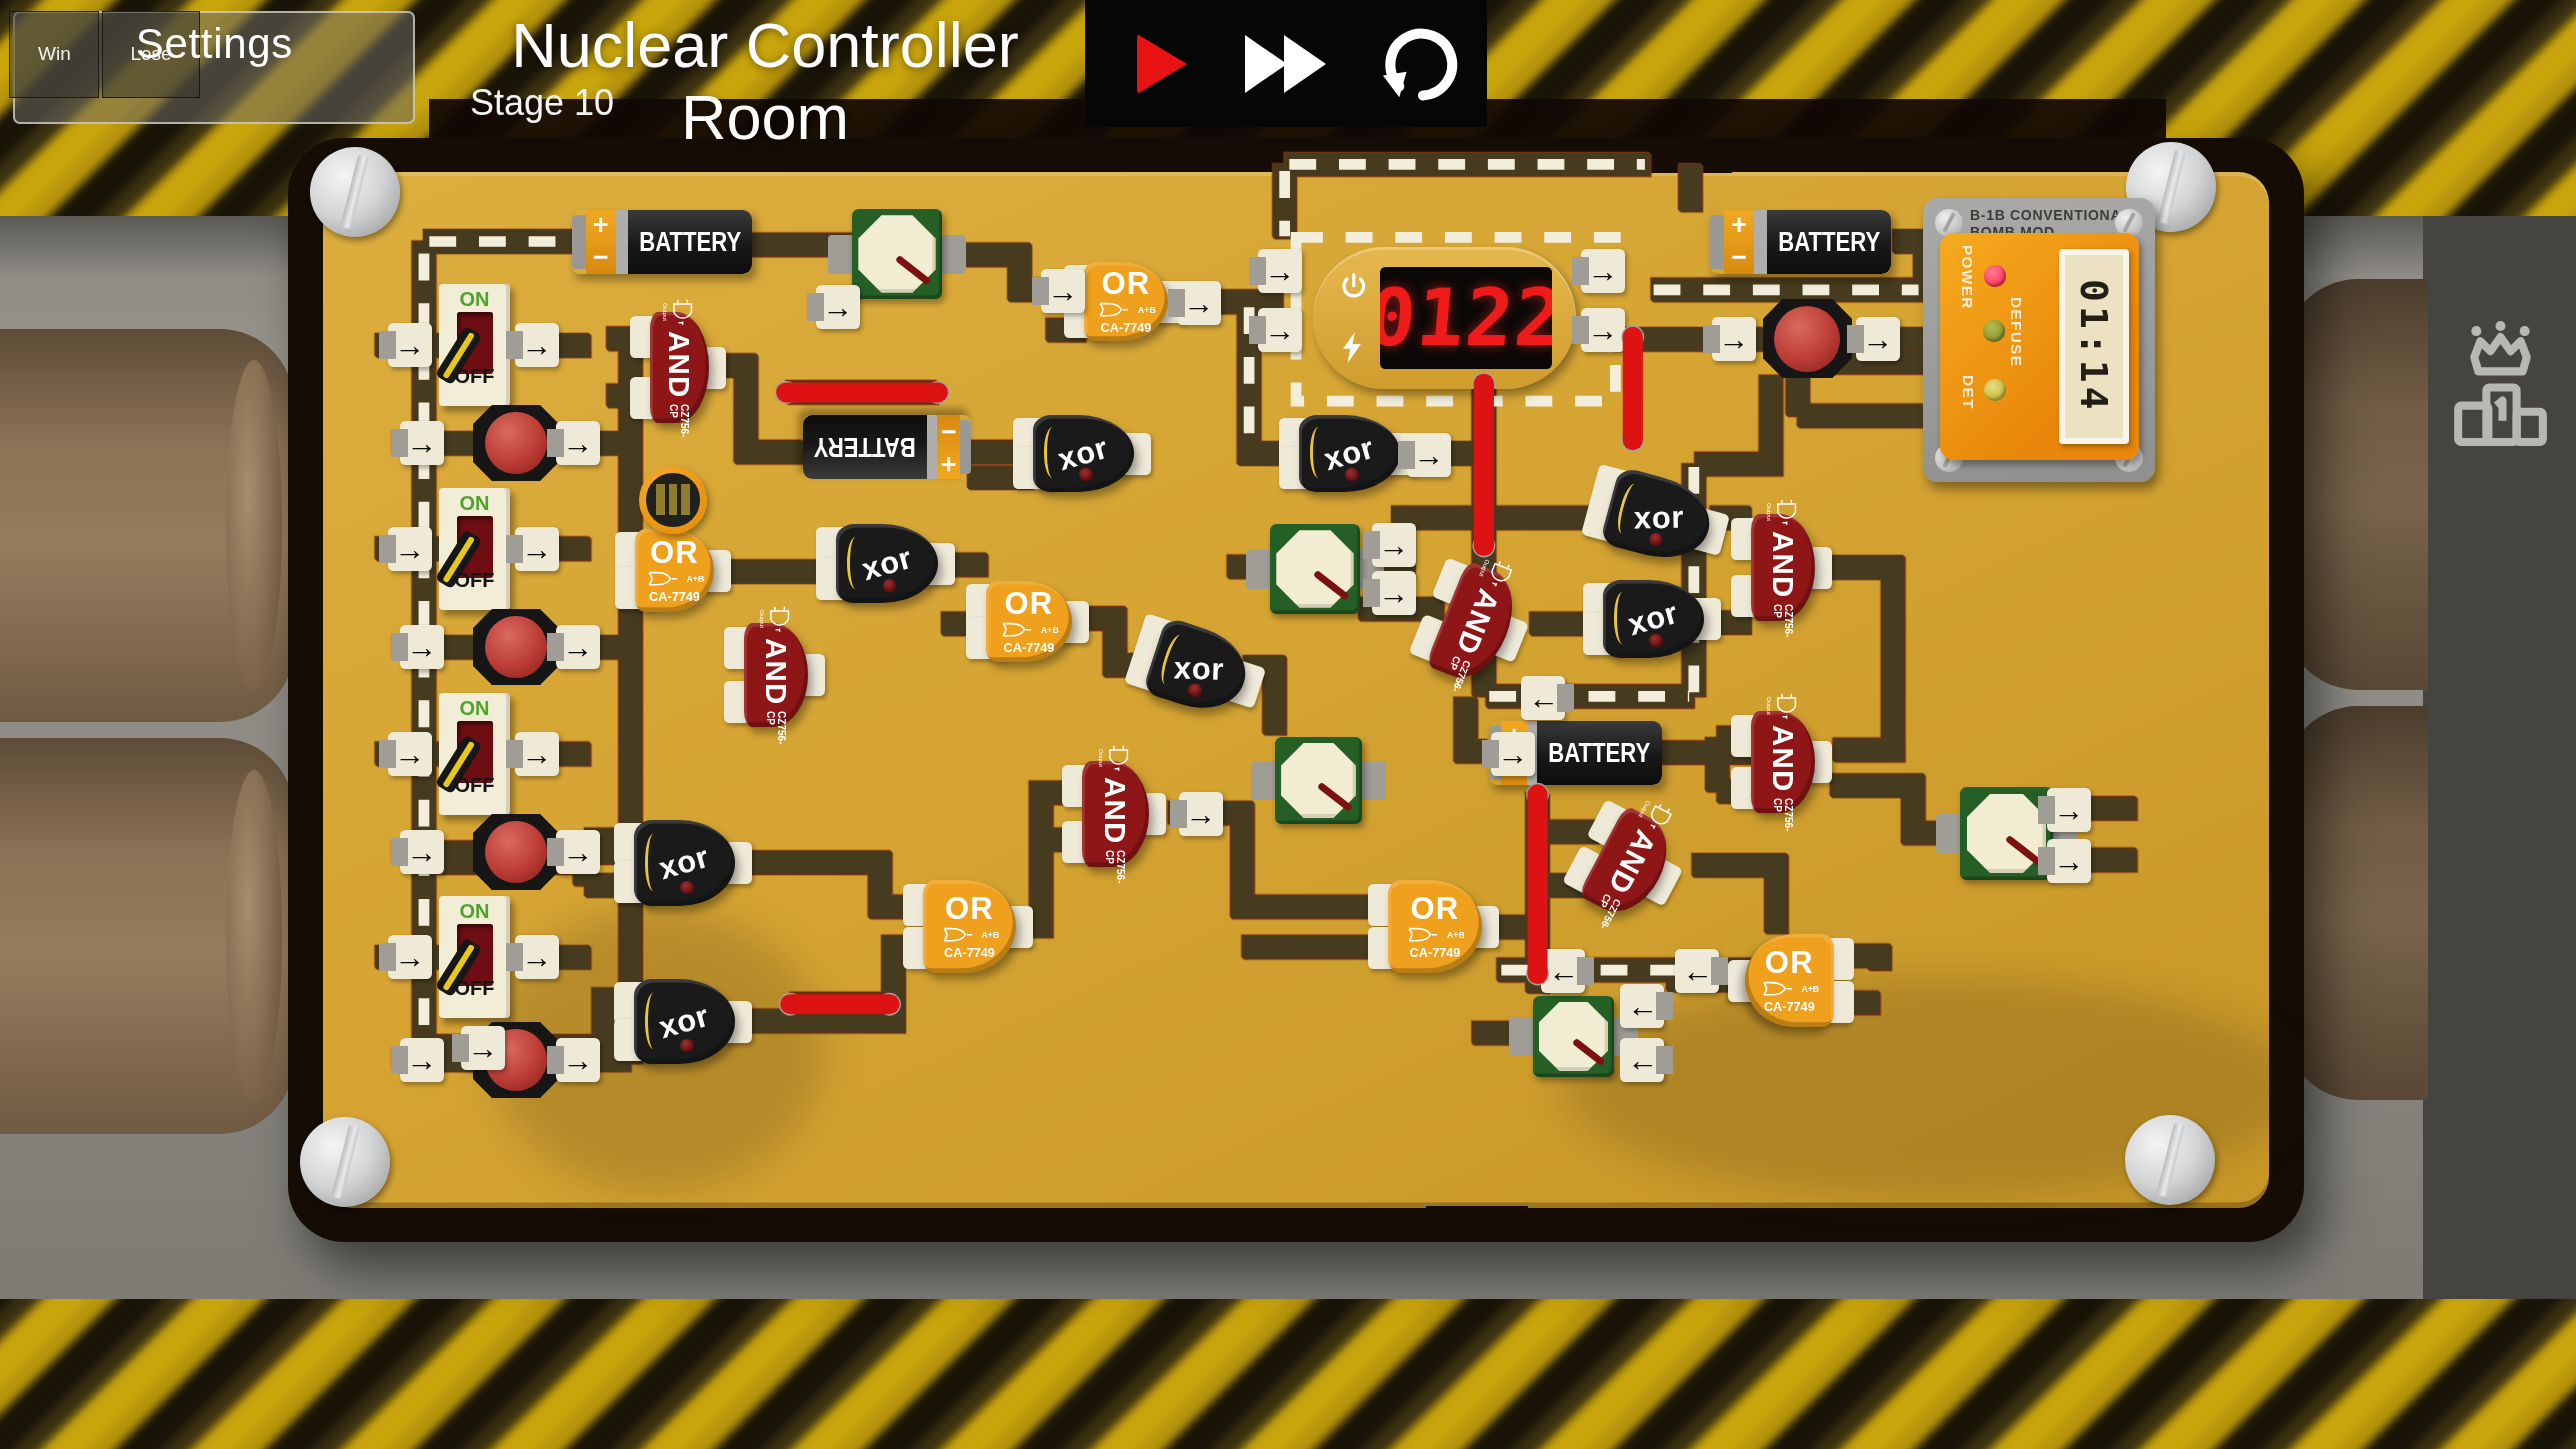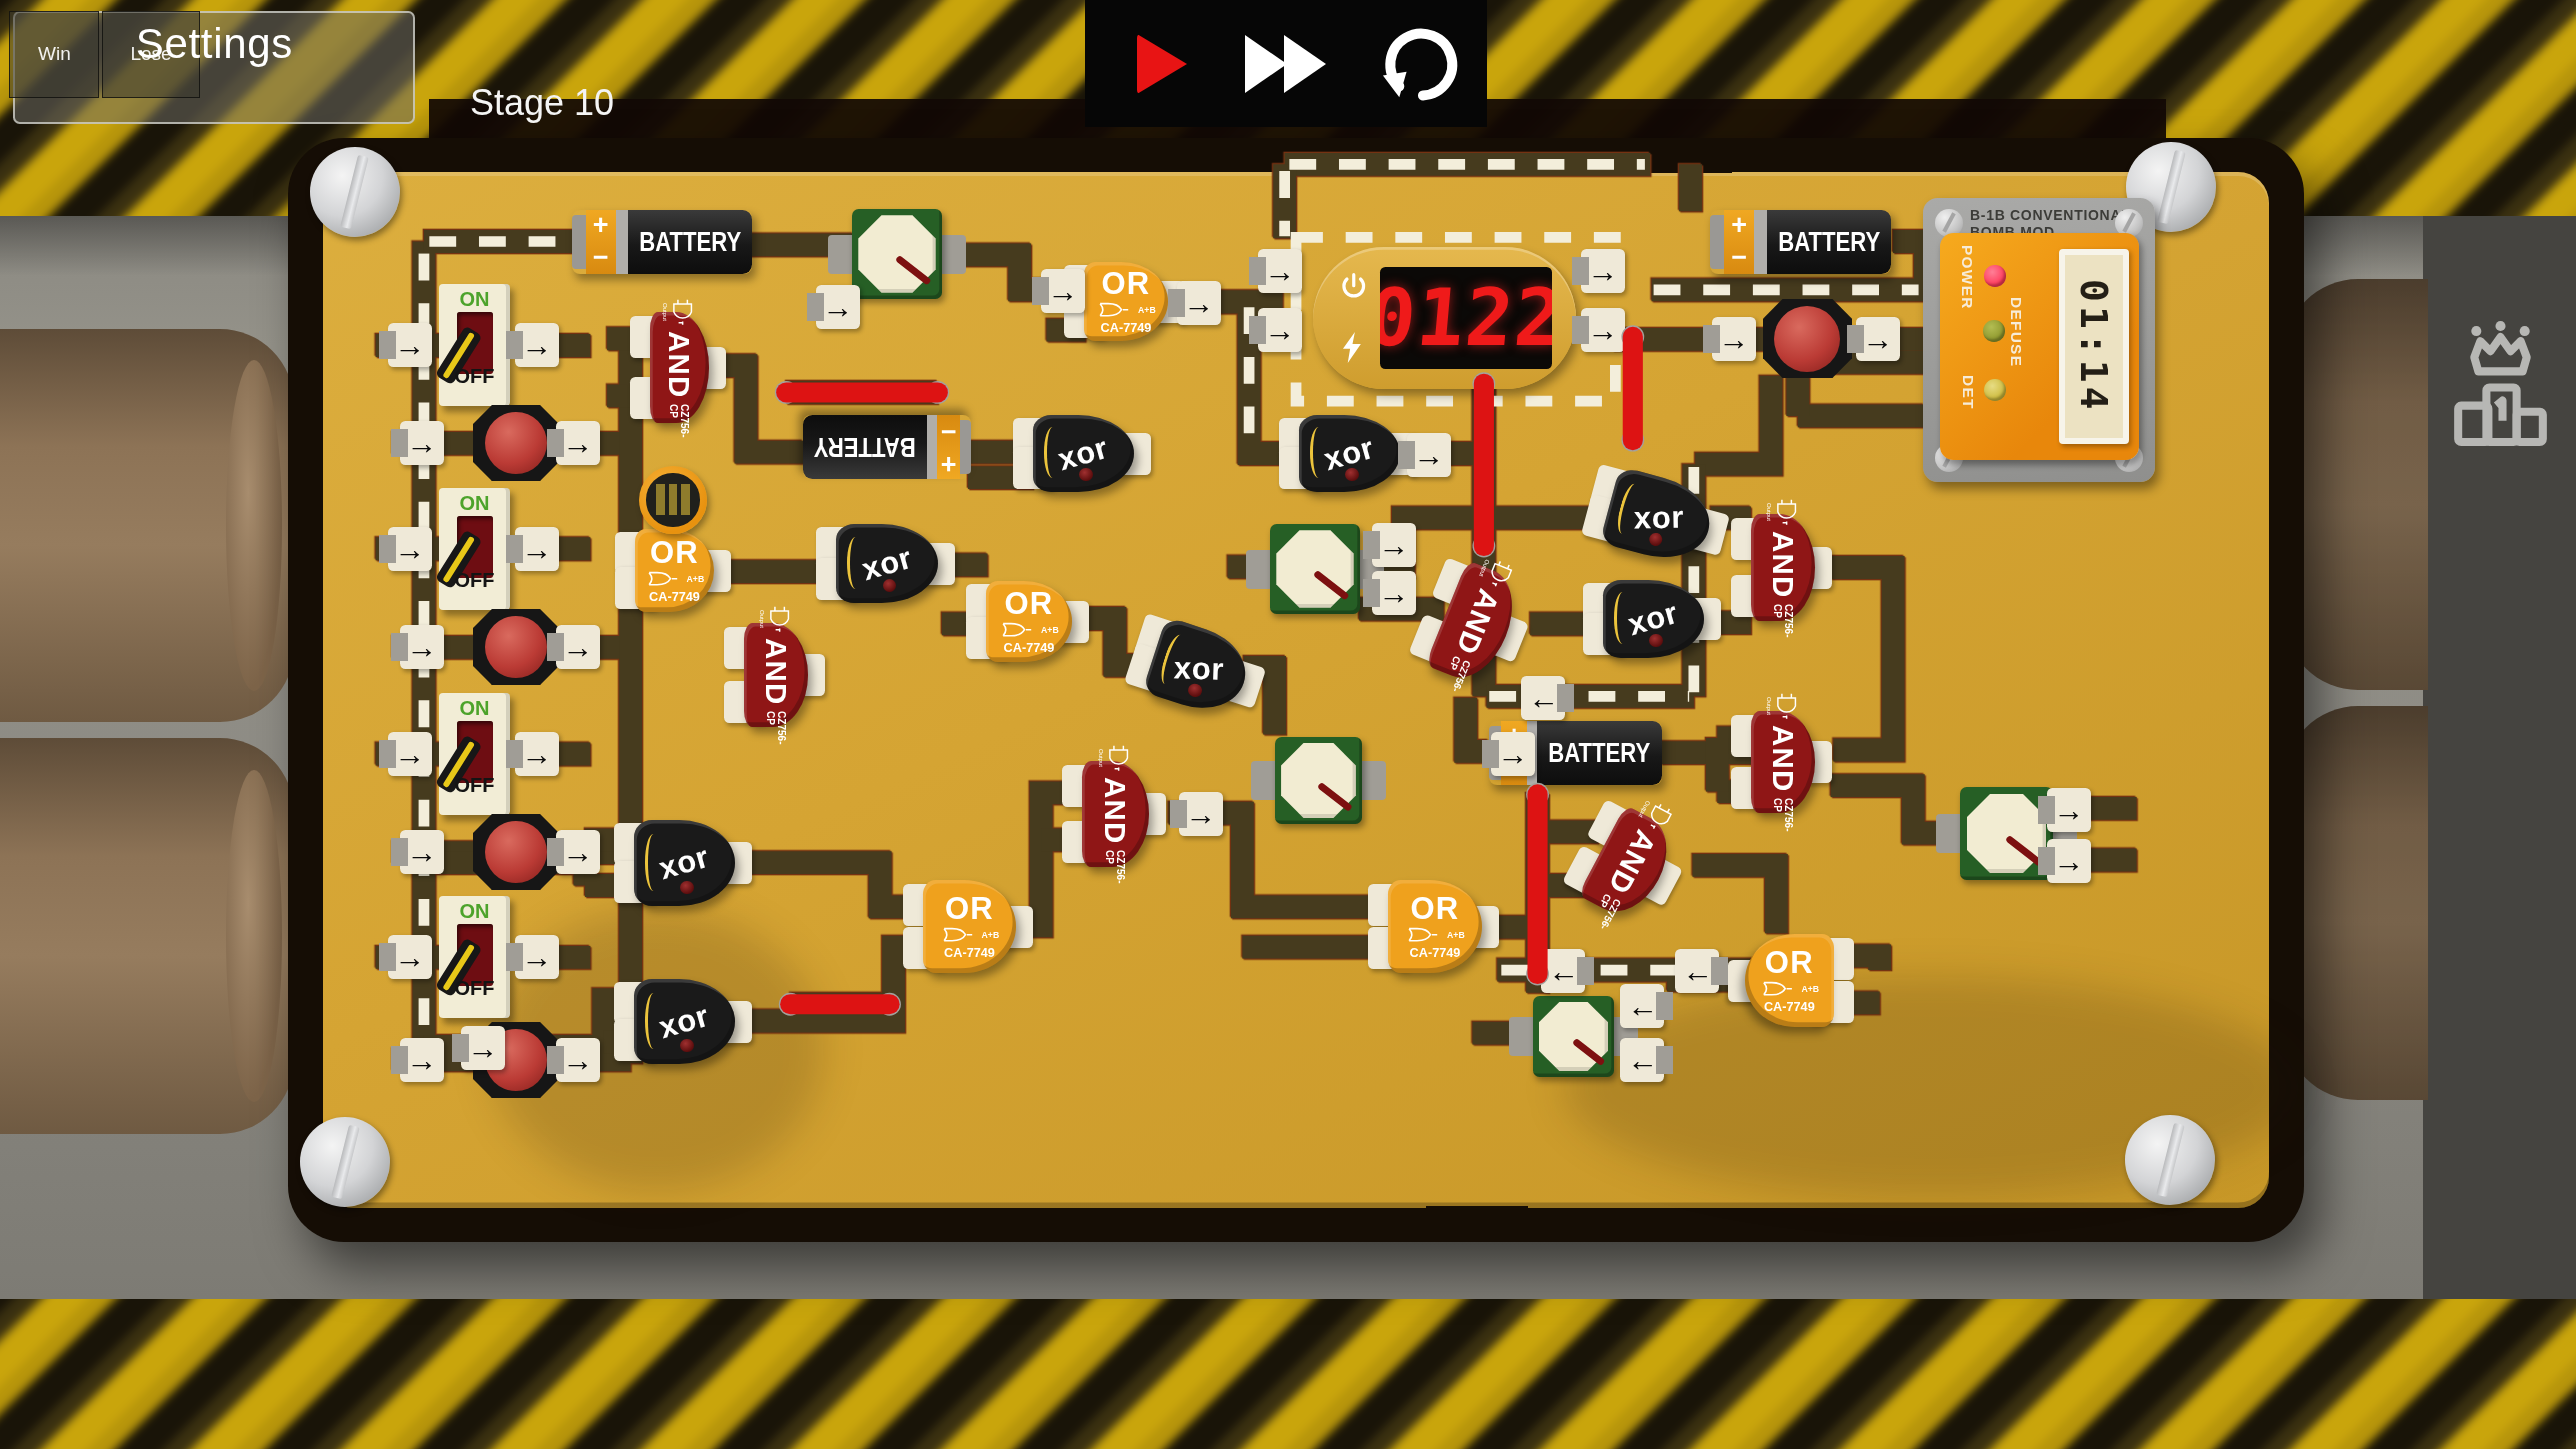--- a/index.html
+++ b/index.html
@@ -1071,20 +1071,21 @@
   </svg>
 
   <div class="abs settings-panel"></div>
   <div class="abs settings-text">Settings</div>
   <div class="mini-btn" style="left:9.4px;top:10.7px;width:90px;height:87px;">
       <span>Win</span>
     </div>
   <div class="mini-btn" style="left:102px;top:10.7px;width:98px;height:87px;">
       <span>Lose</span>
     </div>
+  <div class="abs title">Nuclear Controller Room</div>
   <div class="abs stage">Stage 10</div>
   <div class="abs controls-box">
     <div class="abs play-tri"></div>
     <div class="abs ffw" style="left:160px;"></div>
     <div class="abs ffw" style="left:199px;"></div>
     <svg class="abs" style="left:287px;top:19px;" width="91" height="91" viewBox="0 0 100 100">
       <path d="M30 74 A34 34 0 1 1 56 84" stroke="#fff" stroke-width="11" fill="none" stroke-linecap="round"></path>
       <polygon points="12,62 38,58 30,86" fill="#fff"></polygon>
     </svg>
   </div>

